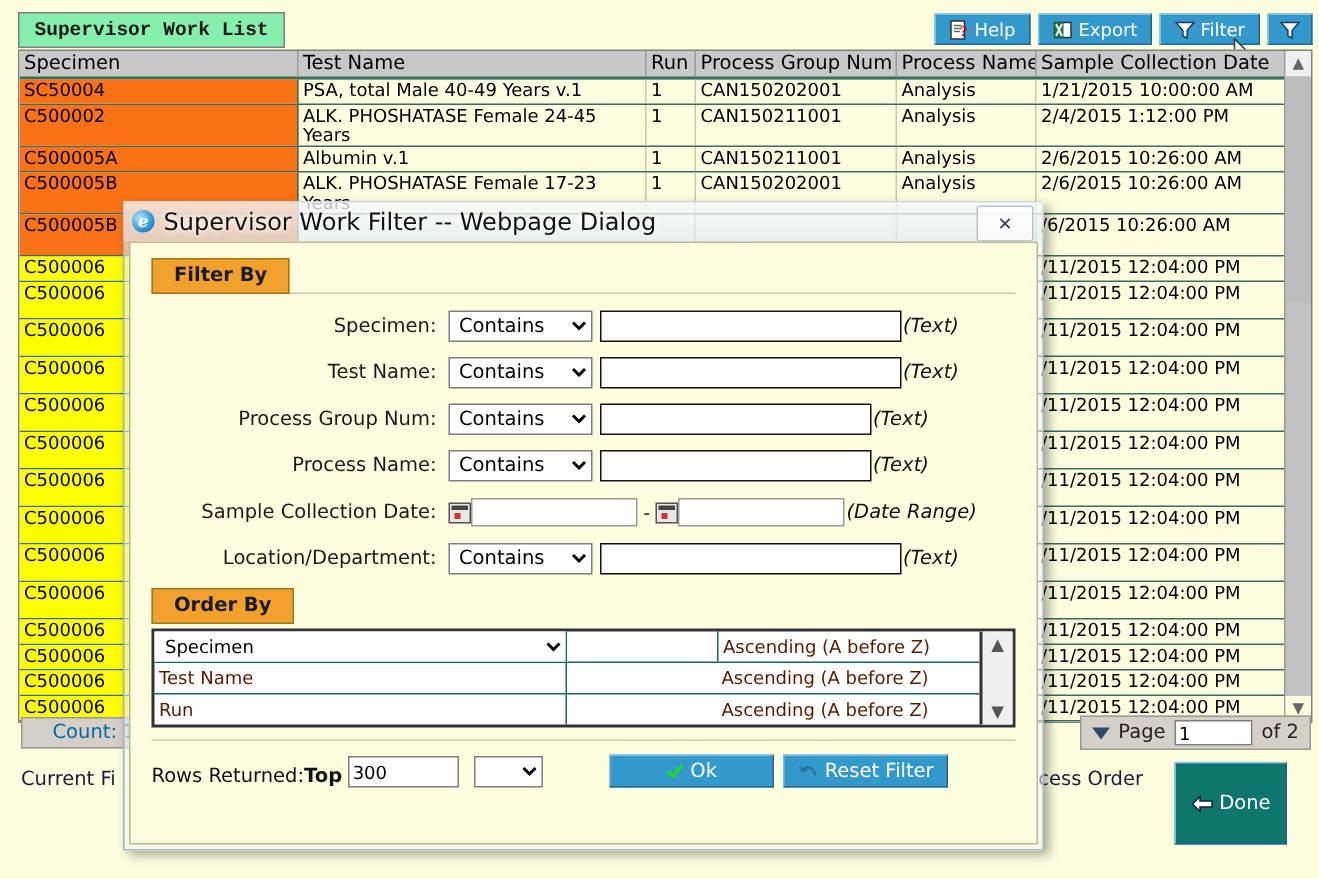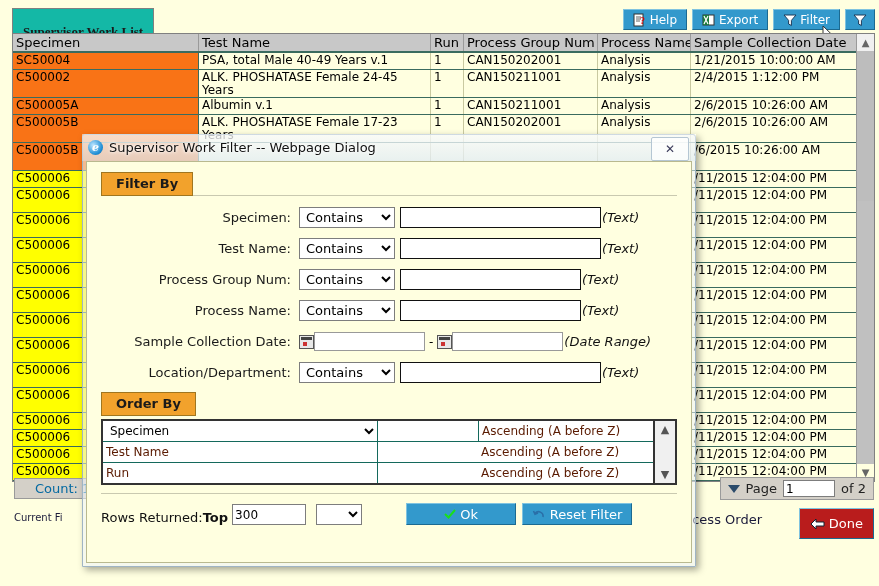--- a/index.html
+++ b/index.html
@@ -12,26 +12,26 @@
     overflow:hidden;
     position:relative;
   }
 
   
   #app{position:absolute;inset:0;background:#ffffe0;}
 
   
   .page-title{
     position:absolute;left:12px;top:8px;
-    background:#14b8a6;
+    background:#86efac;
     border:1px solid #808080;
-    padding:15px 10px 4px 10px;
+    padding:3px 10px 4px 10px;
     font-weight:bold;font-size:13px;
     color:#1a1a1a;
-    font-family:Liberation Serif, serif;
+    font-family:Liberation Mono, monospace;
   }
 
   
   .toolbar{position:absolute;right:4px;top:9px;display:flex;gap:5px;align-items:flex-start;}
   .tbtn{
     background:#3399cc;
     border-top:1px solid #7fc3e0;
     border-left:1px solid #7fc3e0;
     border-right:1px solid #1b6a91;
     border-bottom:1px solid #1b6a91;
@@ -112,28 +112,28 @@
     padding:2px 7px;font-size:13px;color:#222;
   }
   .pager input{
     width:46px;height:15px;font-size:12px;border:1px solid #7d7d7d;
     padding:0 2px;background:#fff;font-family:inherit;
   }
   .caret-down{width:0;height:0;border-left:6px solid transparent;border-right:6px solid transparent;border-top:8px solid #2a4a6a;cursor:pointer;}
 
   
   .bottom-bar{position:absolute;left:14px;right:5px;top:508px;height:26px;}
-  .current-filter{position:absolute;left:0;top:4px;font-size:10px;color:#1a1a3a;}
+  .current-filter{position:absolute;left:0;top:4px;font-size:13px;color:#1a1a3a;}
   .process-order{position:absolute;right:112px;top:4px;font-size:13px;color:#1a1a3a;}
   .done-btn{
-    position:absolute;right:0;top:0;
-    background:#b91c1c;
+    position:absolute;right:16px;top:0;
+    background:#0f766e;
     border-top:1px solid #7fc3e0;border-left:1px solid #7fc3e0;
     border-right:1px solid #1b6a91;border-bottom:1px solid #1b6a91;
-    color:#fff;height:21px;display:flex;align-items:center;gap:4px;padding:4px 10px;
+    color:#fff;height:21px;display:flex;align-items:center;gap:4px;padding:16px 10px;
     font-size:13px;cursor:pointer;
   }
 
   
   .dlg{
     position:absolute;left:82px;top:134px;width:614px;height:433px;
     box-shadow:3px 3px 7px rgba(0,0,0,.35);
   }
   .dlg-frame{
     position:absolute;inset:0;
@@ -141,21 +141,21 @@
     background:rgba(236,243,248,0.55);
     border-radius:3px 3px 0 0;
   }
   .dlg-title{
     position:absolute;left:0;right:0;top:0;height:27px;
     display:flex;align-items:center;gap:6px;padding:0 6px;
     background:linear-gradient(to bottom, rgba(255,255,255,0.50), rgba(215,230,242,0.42));
     box-sizing:border-box;
   }
   .dlg-title .t{
-    font-size:13px;color:#111;white-space:nowrap;
+    font-size:16px;color:#111;white-space:nowrap;
     text-shadow:0 0 3px #fff,0 0 5px #fff;
   }
   .ie-logo{
     width:15px;height:15px;border-radius:50%;
     background:radial-gradient(circle at 35% 35%,#bfe6ff,#1f8fd6 65%,#0c5f9b);
     color:#fff;font-weight:bold;font-size:11px;font-style:italic;
     display:flex;align-items:center;justify-content:center;
     font-family:"DejaVu Serif","Liberation Serif",serif;
   }
   .dlg-close{

